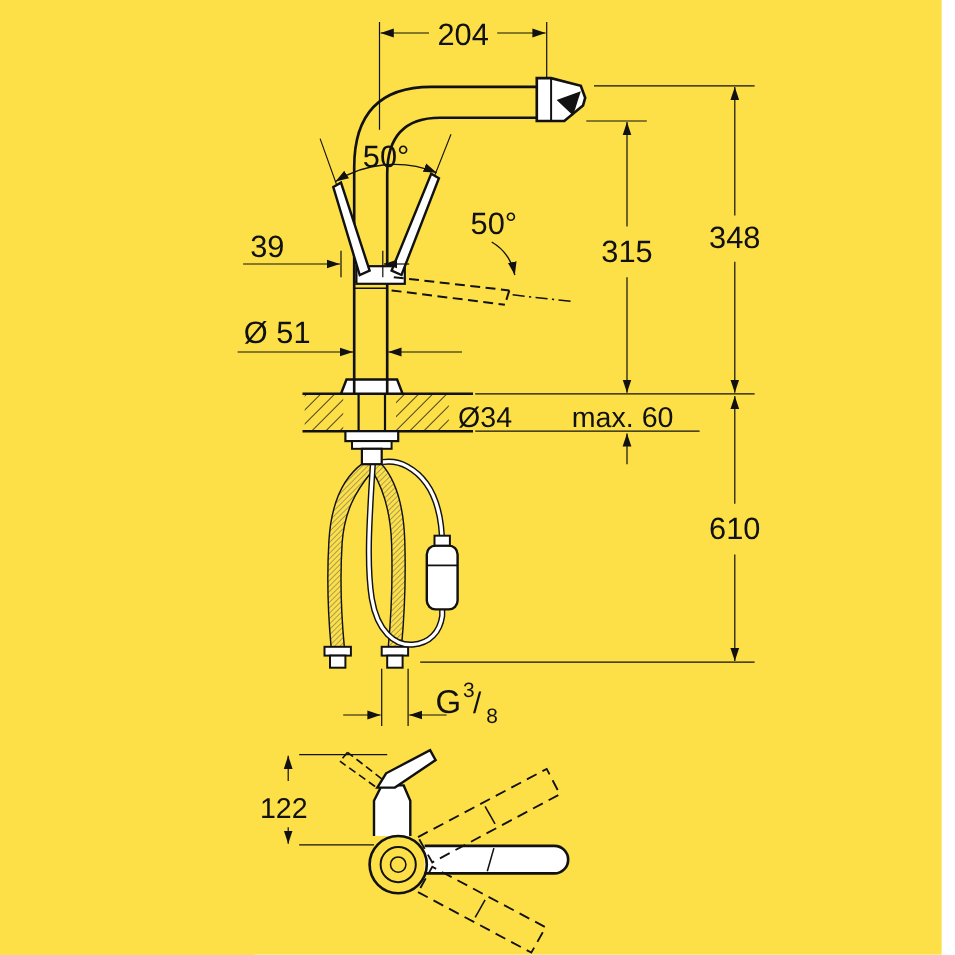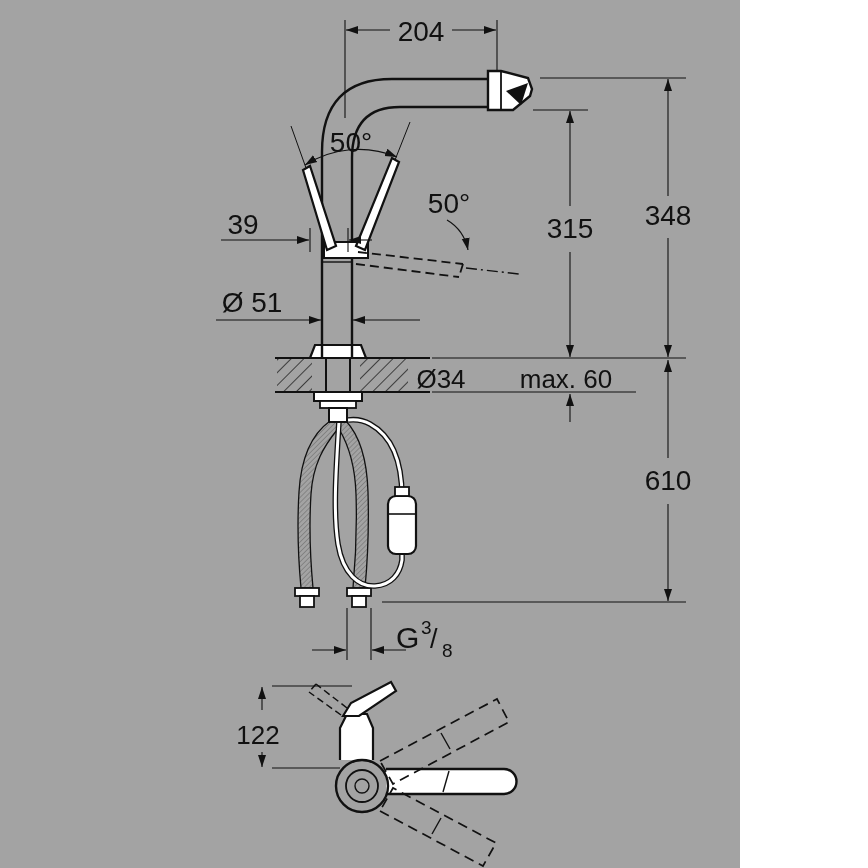--- a/index.html
+++ b/index.html
@@ -1,16 +1,16 @@
 <!DOCTYPE html>
 <html><head>
 <meta charset="utf-8">
 <style>
   html,body{margin:0;padding:0;background:#ffffff;}
-  .canvas{position:relative;width:740px;height:868px;background:#a3a3a3;overflow:hidden;
+  .canvas{position:relative;width:856px;height:868px;background:#fde047;overflow:hidden;
           font-family:"Liberation Sans", sans-serif;}
   svg{display:block;}
   text{fill:#111;font-family:"Liberation Sans", sans-serif;}
 </style>
 </head>
 <body>
 
 <div class="canvas">
 <svg width="868" height="868" viewBox="0 0 868 868">
   <defs>

